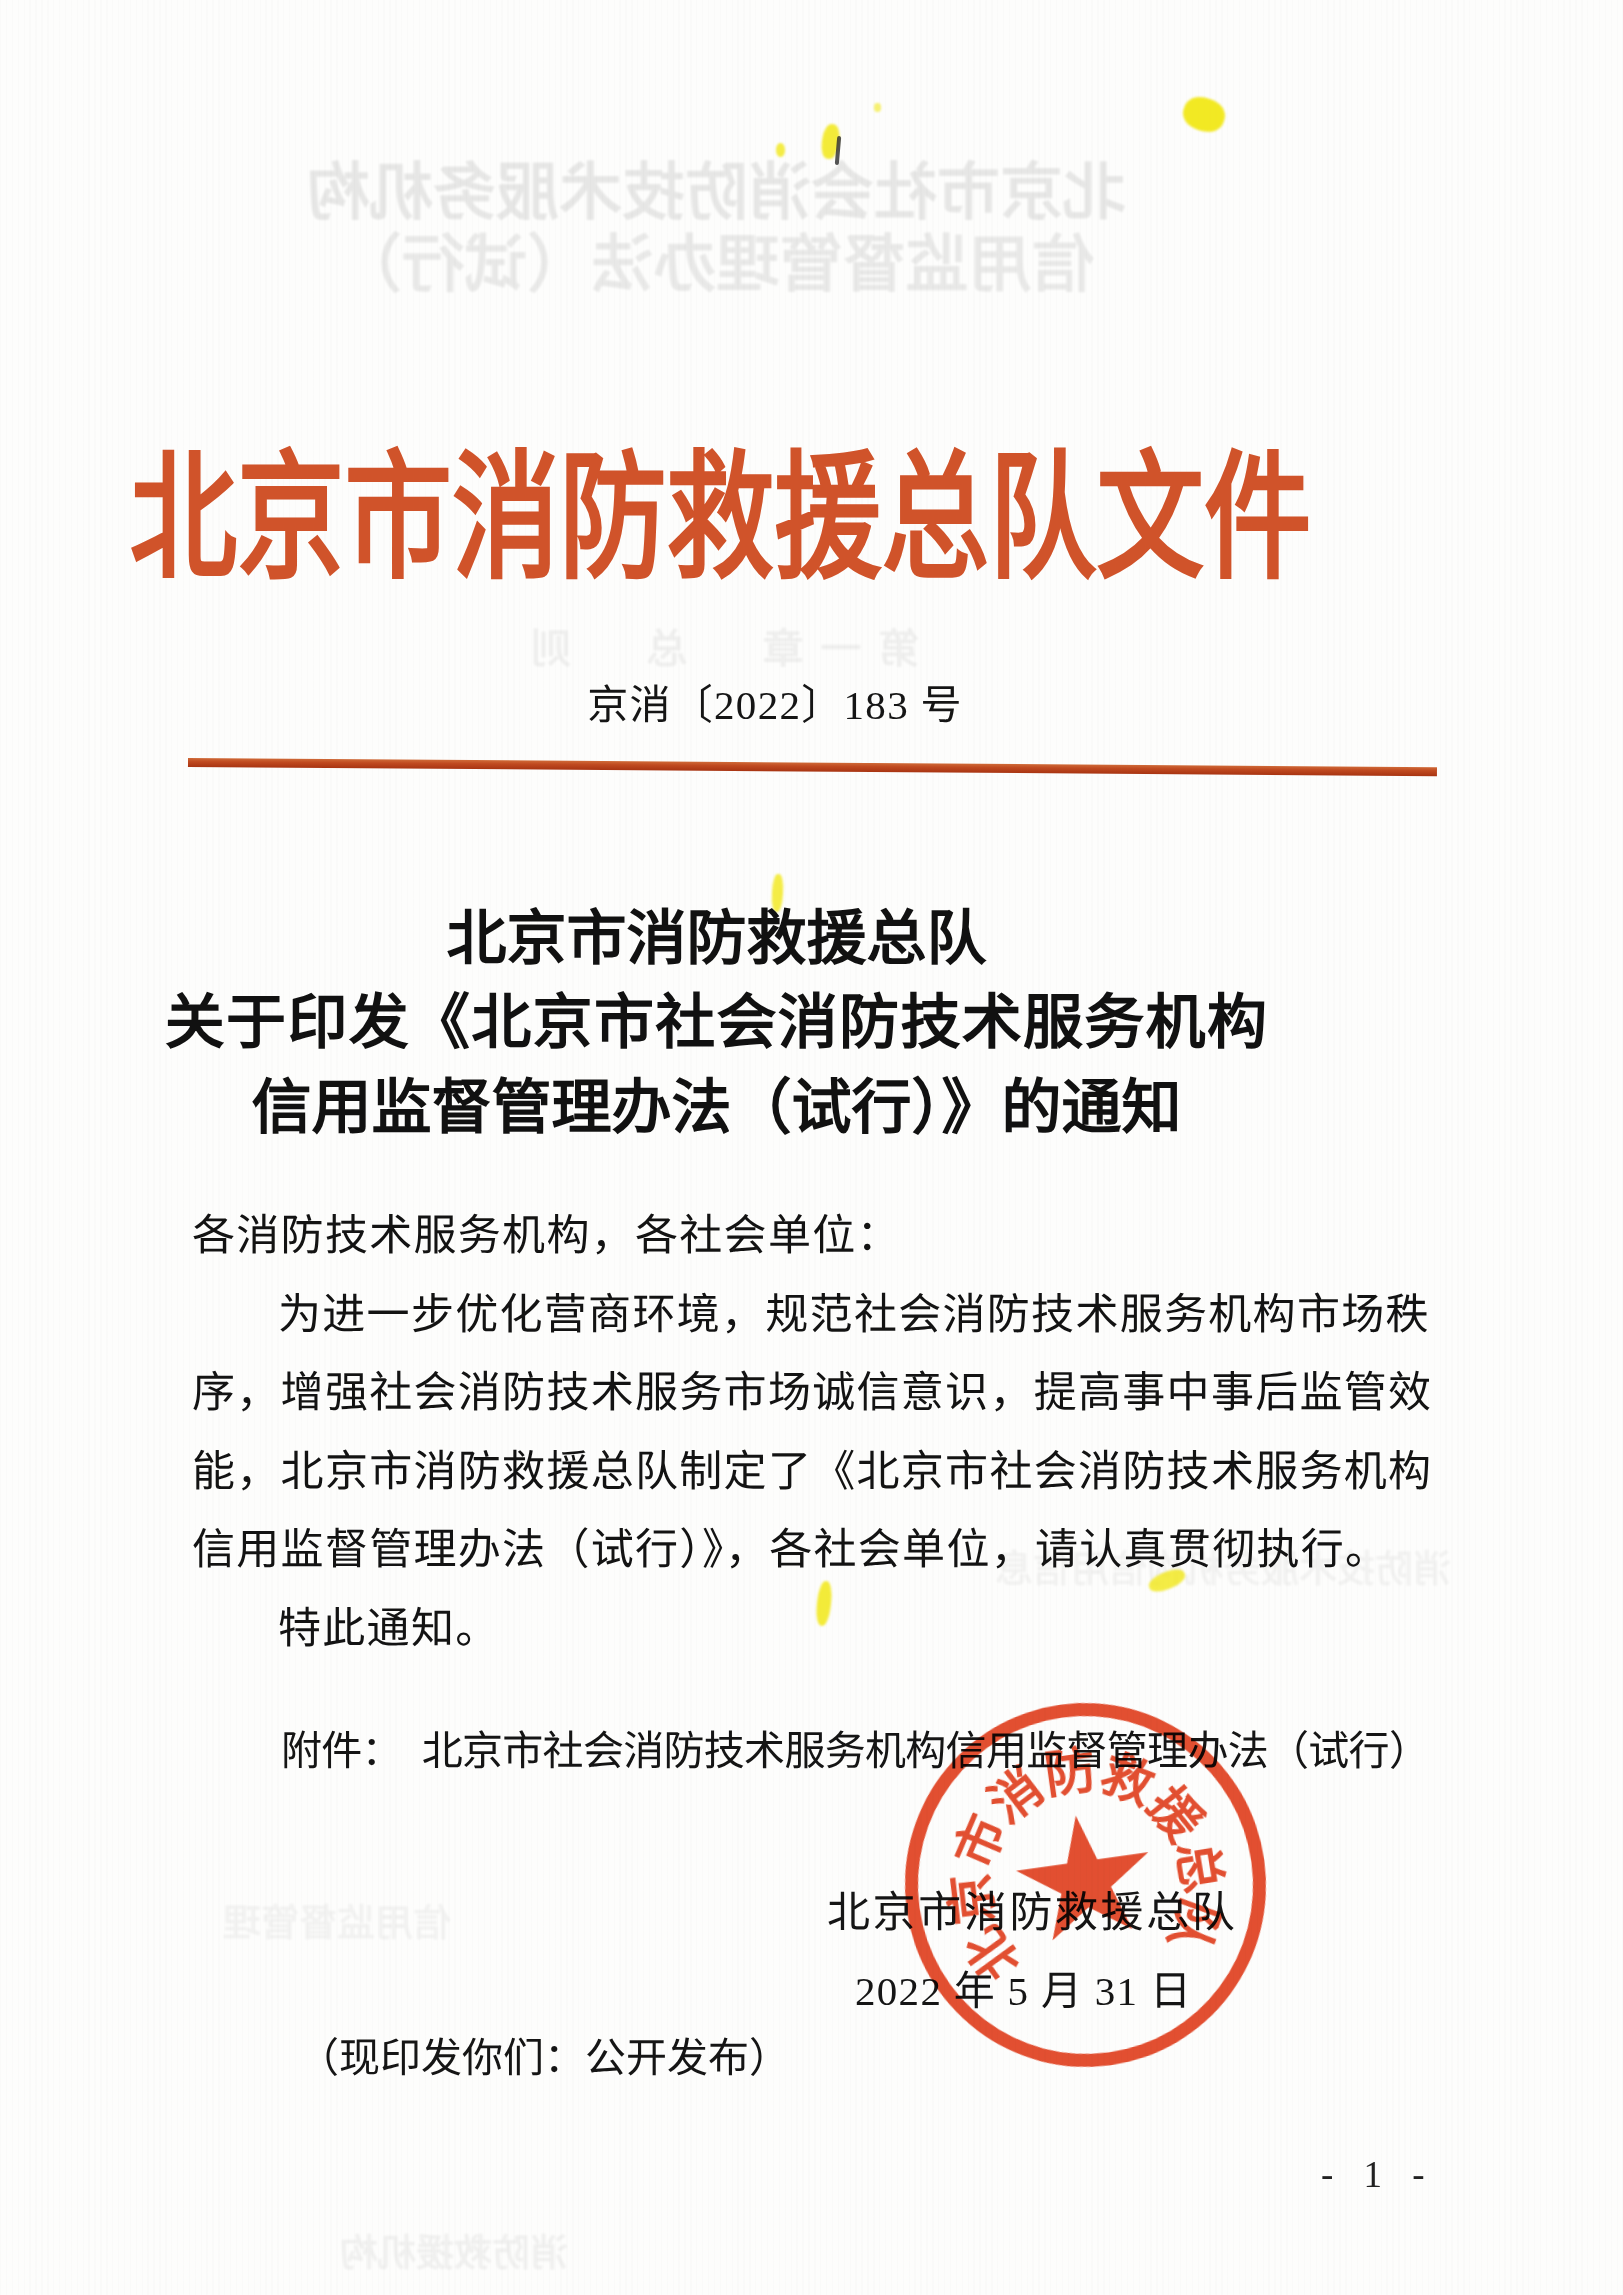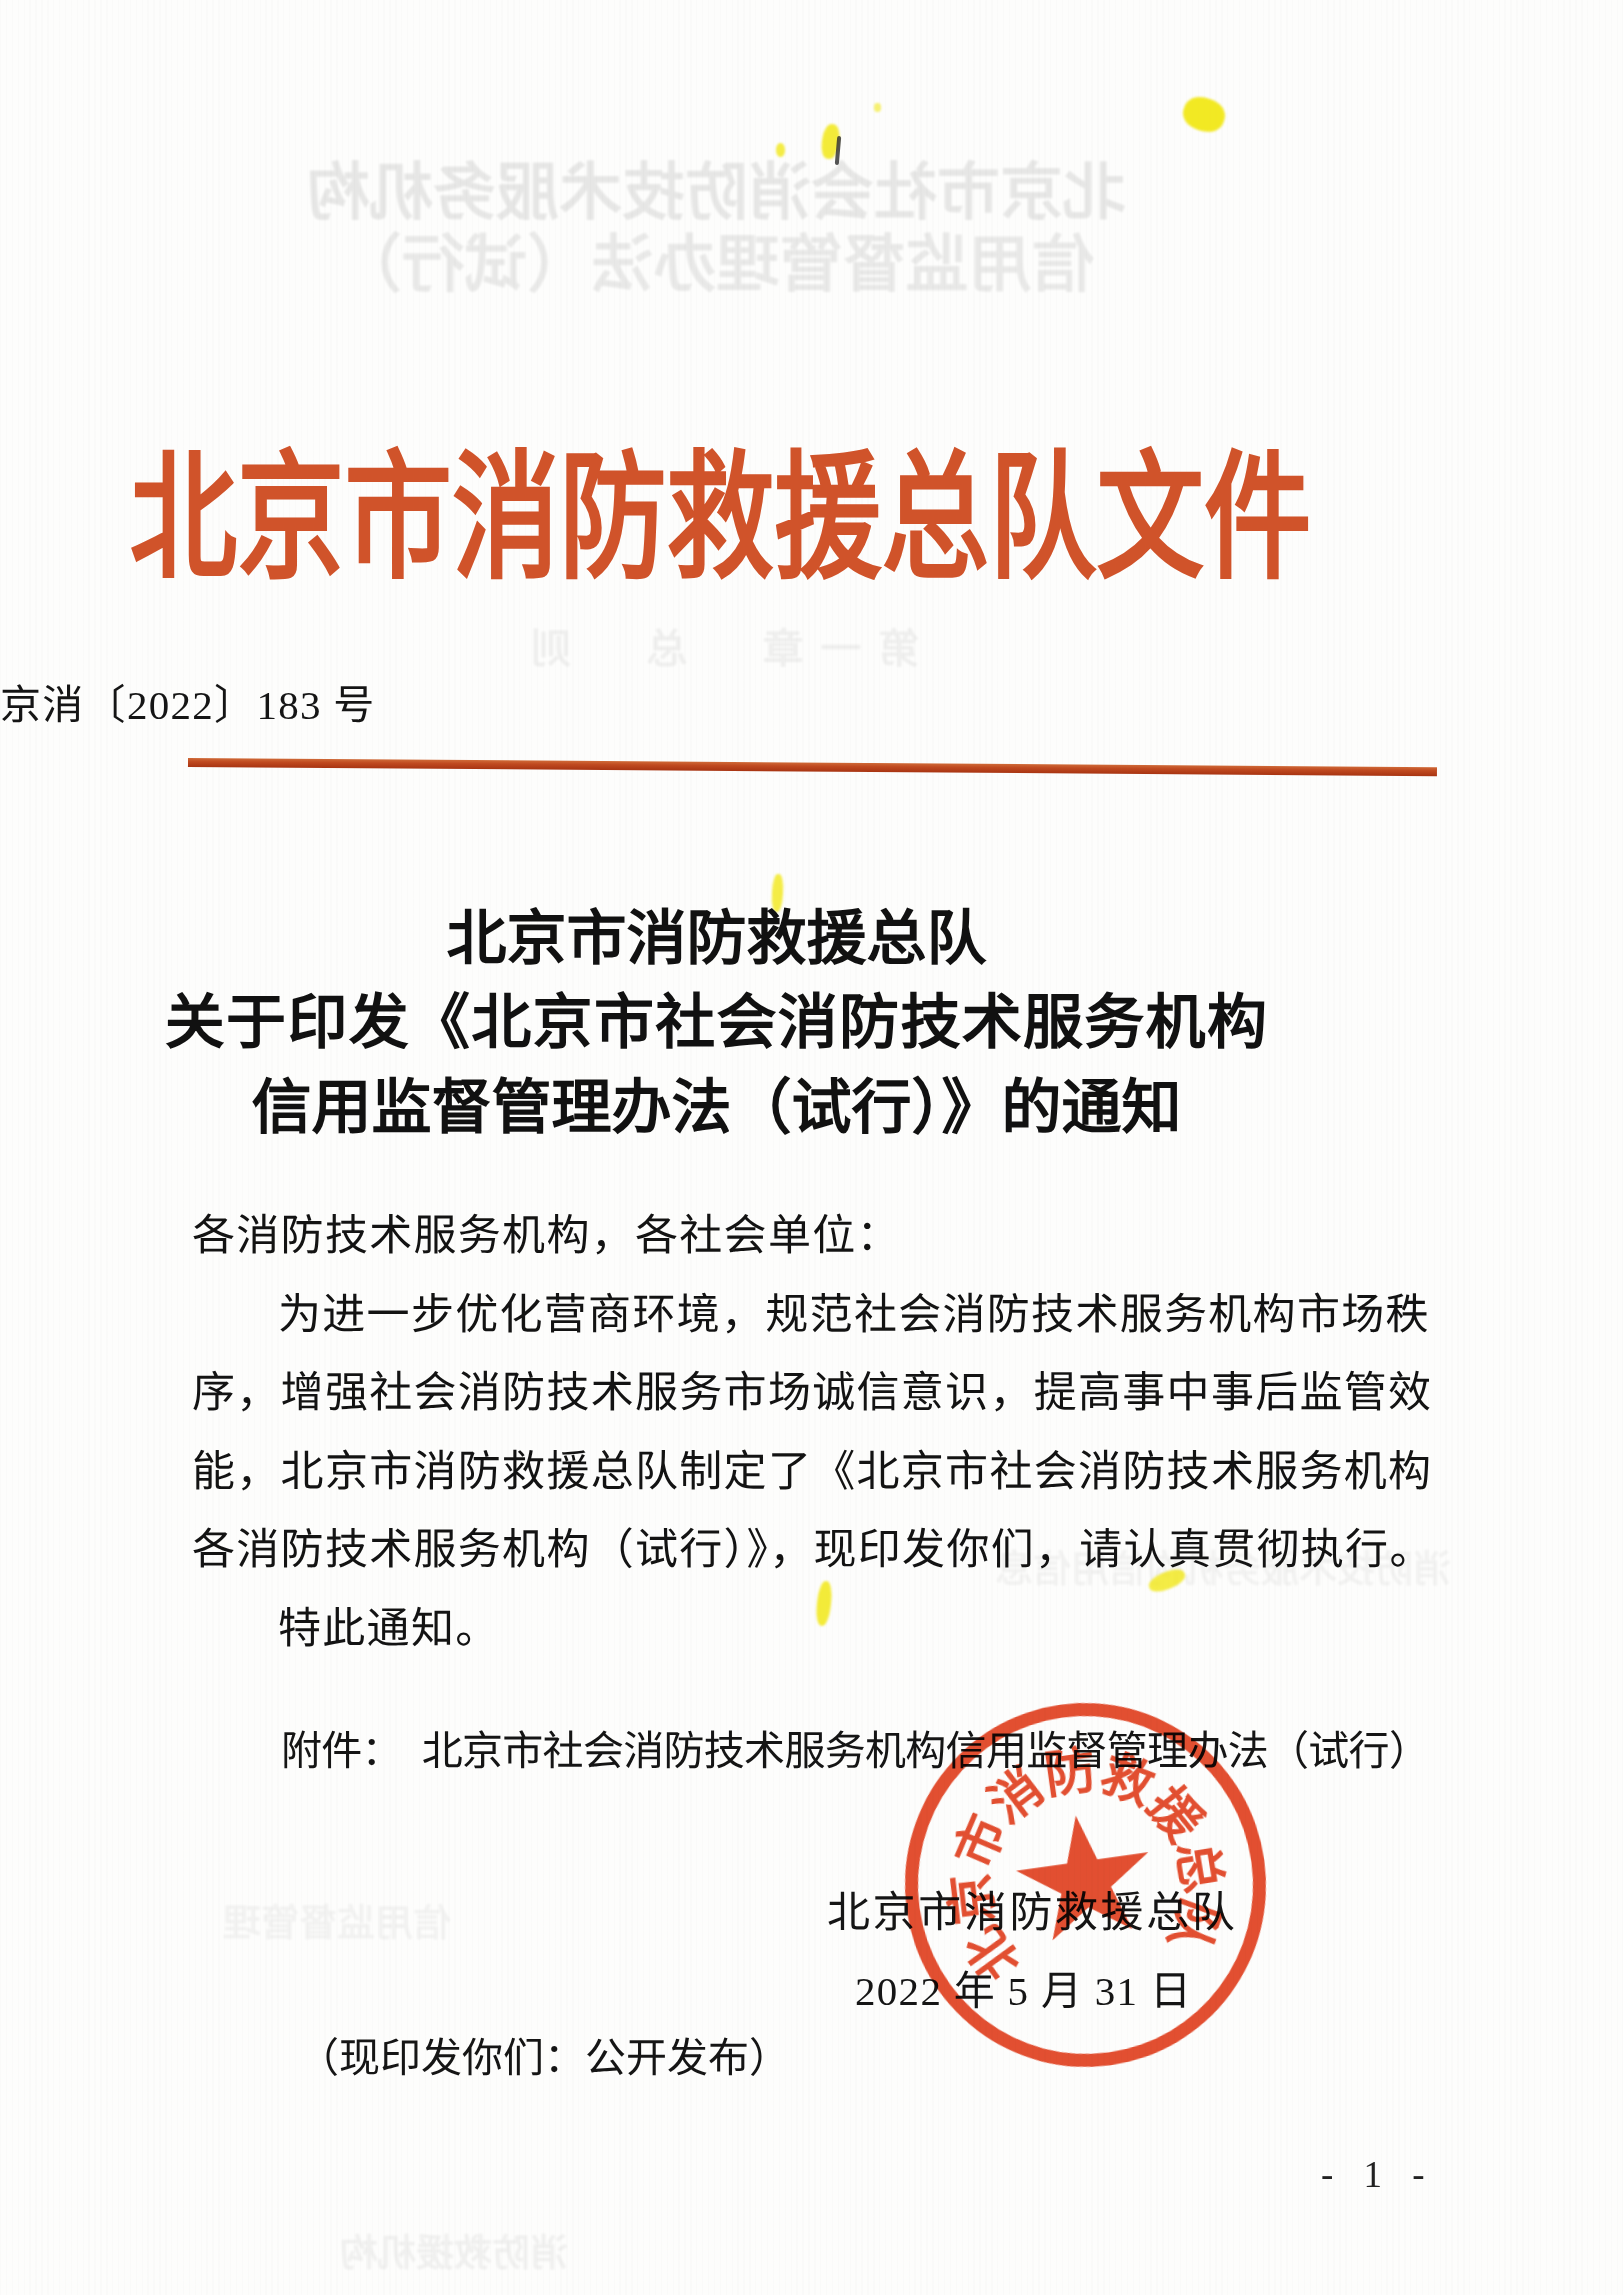--- a/index.html
+++ b/index.html
@@ -9,21 +9,21 @@
     background-image:repeating-linear-gradient(90deg,rgba(0,0,0,0.012) 0 1.3px,rgba(0,0,0,0) 1.3px 5.9px);
     font-family:"Liberation Serif","DejaVu Serif",serif;color:#151515;
   }
   .abs{position:absolute;white-space:nowrap;}
   .centered{left:0;width:1433px;text-align:center;}
 
   
   .masthead{top:444px;font-size:131px;line-height:1.15;font-weight:bold;color:var(--masthead-red,#d0532a);}
   .masthead-inner{display:inline-block;transform:scale(0.82,1.06);transform-origin:center;}
 
-  .doc-number{top:682px;left:0;width:1550px;text-align:left;font-size:41px;line-height:1.15;letter-spacing:1.3px;}
+  .doc-number{top:682px;left:0;width:1550px;text-align:center;font-size:41px;line-height:1.15;letter-spacing:1.3px;}
 
   .red-rule{top:758px;left:188px;width:1249px;height:8.5px;
     background:linear-gradient(180deg,#cf6a38 0%,#c04a20 40%,#a83412 100%);
     transform:rotate(0.42deg);transform-origin:left center;}
 
   
   .title-line{font-size:60px;line-height:1.1;font-weight:bold;color:#111;}
   .title-l1{top:906px;}
   .title-l2{top:990px;letter-spacing:1.3px;}
   .title-l3{top:1075px;}
@@ -104,21 +104,21 @@
   <div class="abs red-rule"></div>
 
   <div class="abs centered title-line title-l1">北京市消防救援总队</div>
   <div class="abs centered title-line title-l2">关于印发《北京市社会消防技术服务机构</div>
   <div class="abs centered title-line title-l3">信用监督管理办法（试行）》的通知</div>
 
   <div class="abs body-line bl1">各消防技术服务机构，各社会单位：</div>
   <div class="abs body-line bl2">为进一步优化营商环境，规范社会消防技术服务机构市场秩</div>
   <div class="abs body-line bl3">序，增强社会消防技术服务市场诚信意识，提高事中事后监管效</div>
   <div class="abs body-line bl4">能，北京市消防救援总队制定了《北京市社会消防技术服务机构</div>
-  <div class="abs body-line bl5">各消防技术服务机构（试行）》，现印发你们，请认真贯彻执行。</div>
+  <div class="abs body-line bl5">信用监督管理办法（试行）》，各社会单位，请认真贯彻执行。</div>
   <div class="abs body-line bl6">特此通知。</div>
 
   <div class="abs attachment">附件：　北京市社会消防技术服务机构信用监督管理办法（试行）</div>
 
   <div class="abs signature">北京市消防救援总队</div>
   <div class="abs date-line">2022 年 5 月 31 日</div>
 
   <div class="abs info-line">（现印发你们：公开发布）</div>
 
   <div class="abs page-num">- 1 -</div>

